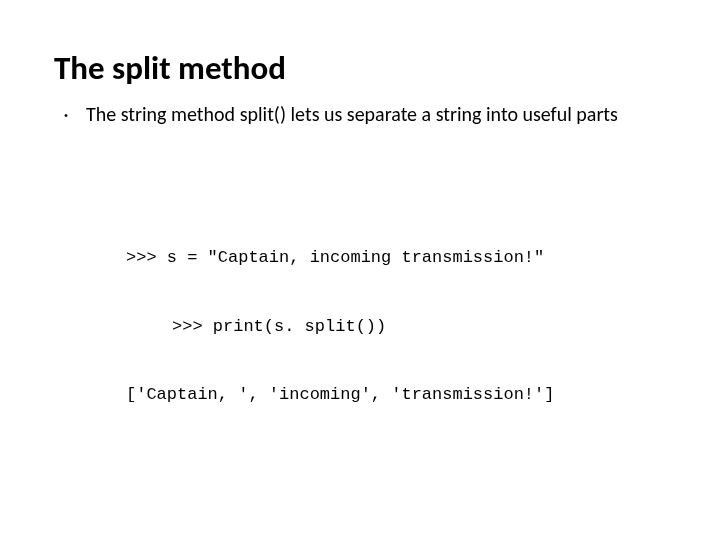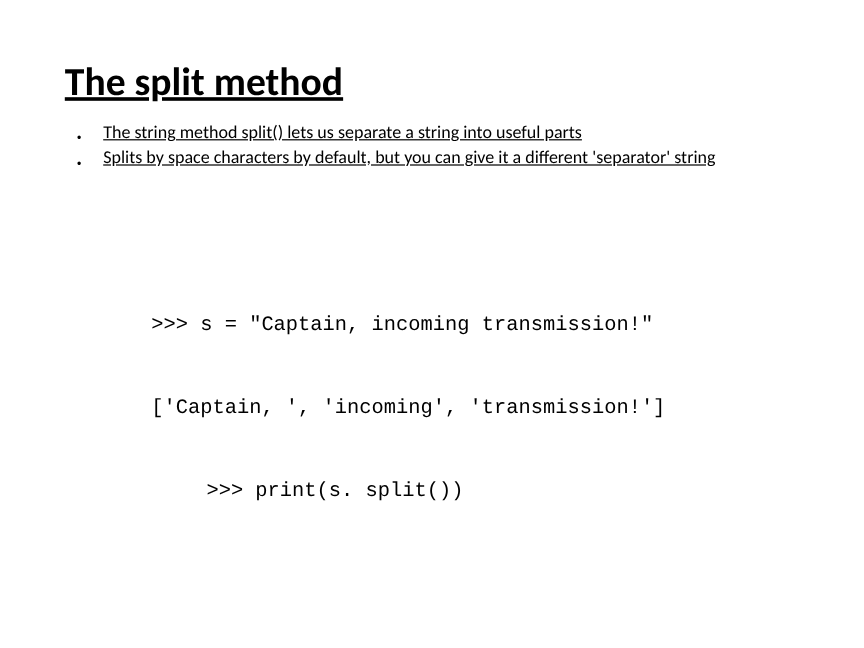--- a/index.html
+++ b/index.html
@@ -15,29 +15,27 @@
     box-sizing: border-box;
     padding: 48px 54px 40px 54px;
     width: 100%;
     height: 100%;
   }
   h1.title {
     margin: 0 0 14px 0;
     font-size: 33px;
     font-weight: 700;
     color: #000;
-    text-decoration: underline;
   }
   ul.top {
     margin: 0 0 0 6px;
     padding: 0;
     list-style: none;
-    font-size: 15px;
+    font-size: 20px;
     line-height: 1.25;
-    text-decoration: underline;
   }
   ul.top > li {
     position: relative;
     padding-left: 26px;
     margin-bottom: 2px;
   }
   ul.top > li::before {
     content: "•";
     position: absolute;
     left: 4px;
@@ -78,26 +76,23 @@
 </head>
 <body>
 
 <div class="slide">
   <h1 class="title">The split method</h1>
 
   <ul class="top">
     <li>
       <span>The string method split() lets us separate a string into useful parts</span>
     </li>
-    <li>
-      <span>Splits by space characters by default, but you can give it a different 'separator' string</span>
-    </li>
   </ul>
 
   <div class="code-region">
     <div class="code-block">
       <span class="code-line">&gt;&gt;&gt; s = "Captain, incoming transmission!"</span>
+      <span class="code-line indent1">&gt;&gt;&gt; print(s. split())</span>
       <span class="code-line">['Captain, ', 'incoming', 'transmission!']</span>
-      <span class="code-line indent1">&gt;&gt;&gt; print(s. split())</span>
     </div>
     
   </div>
 </div>
 
 </body></html>

